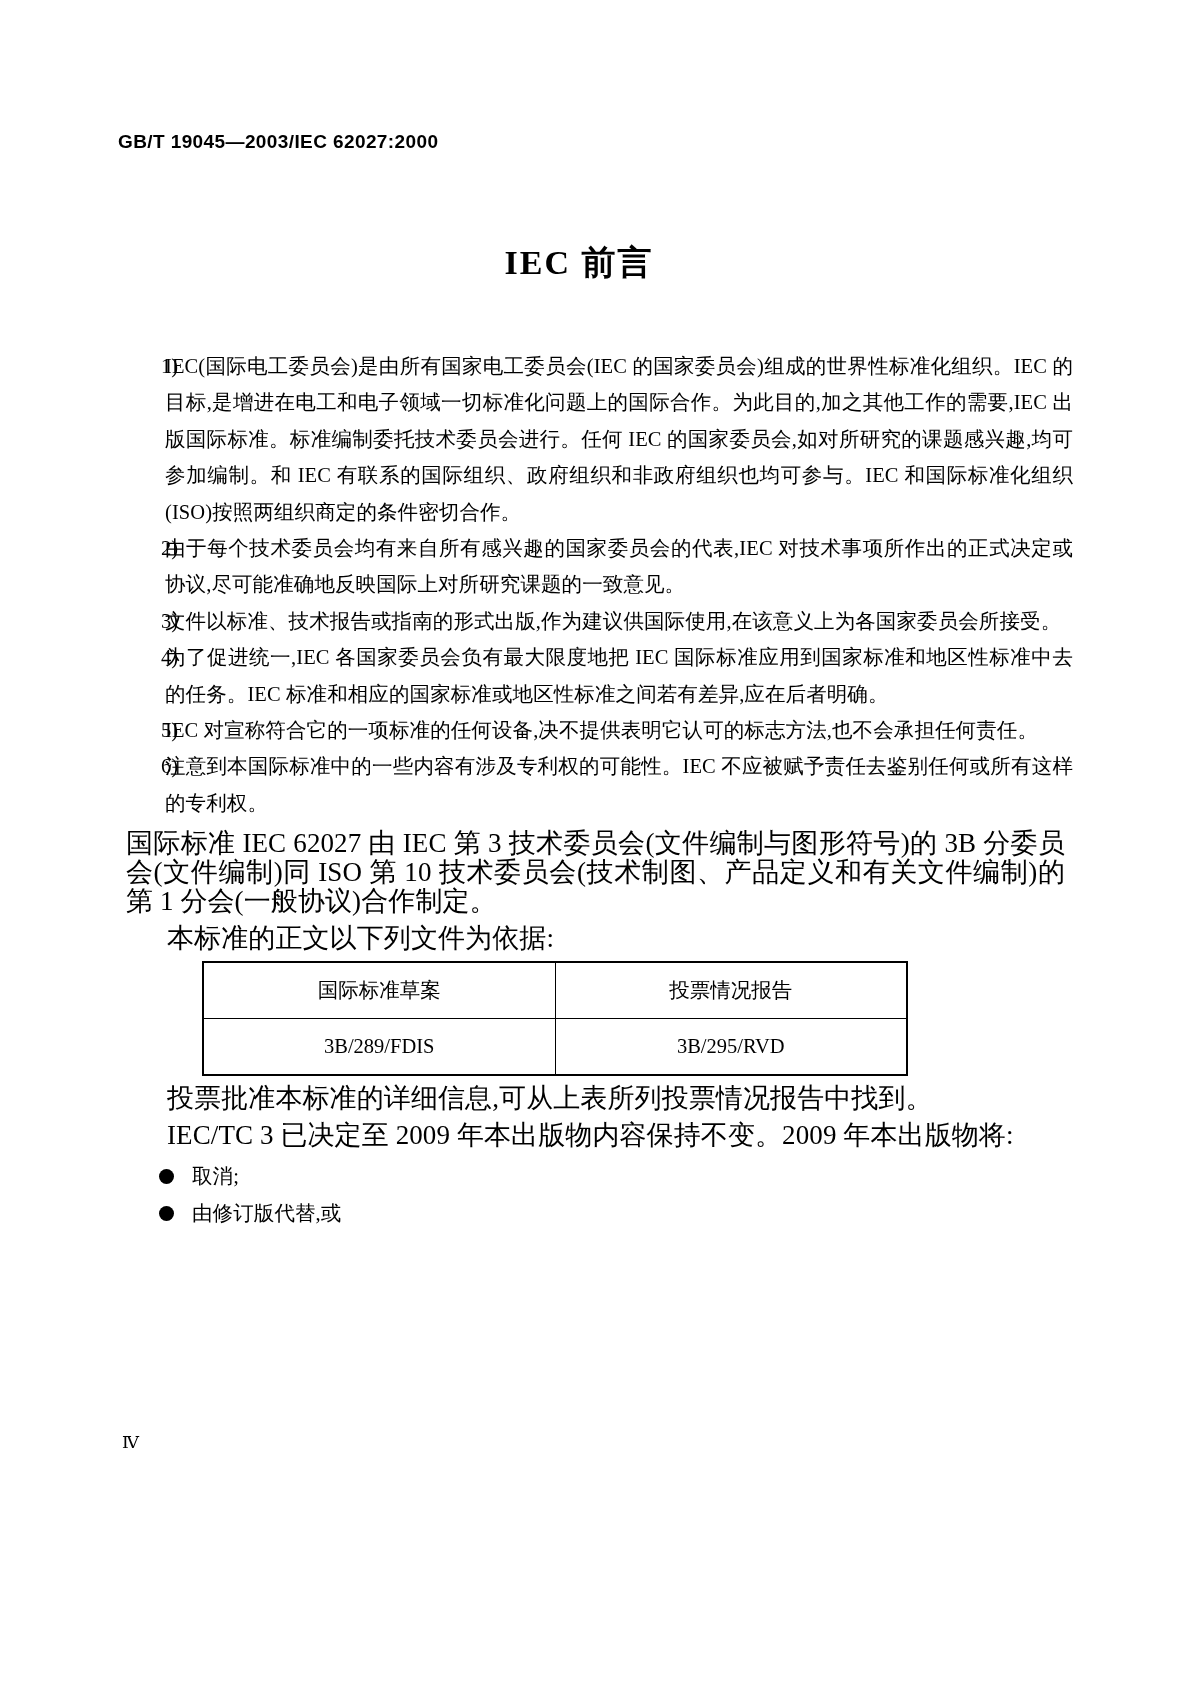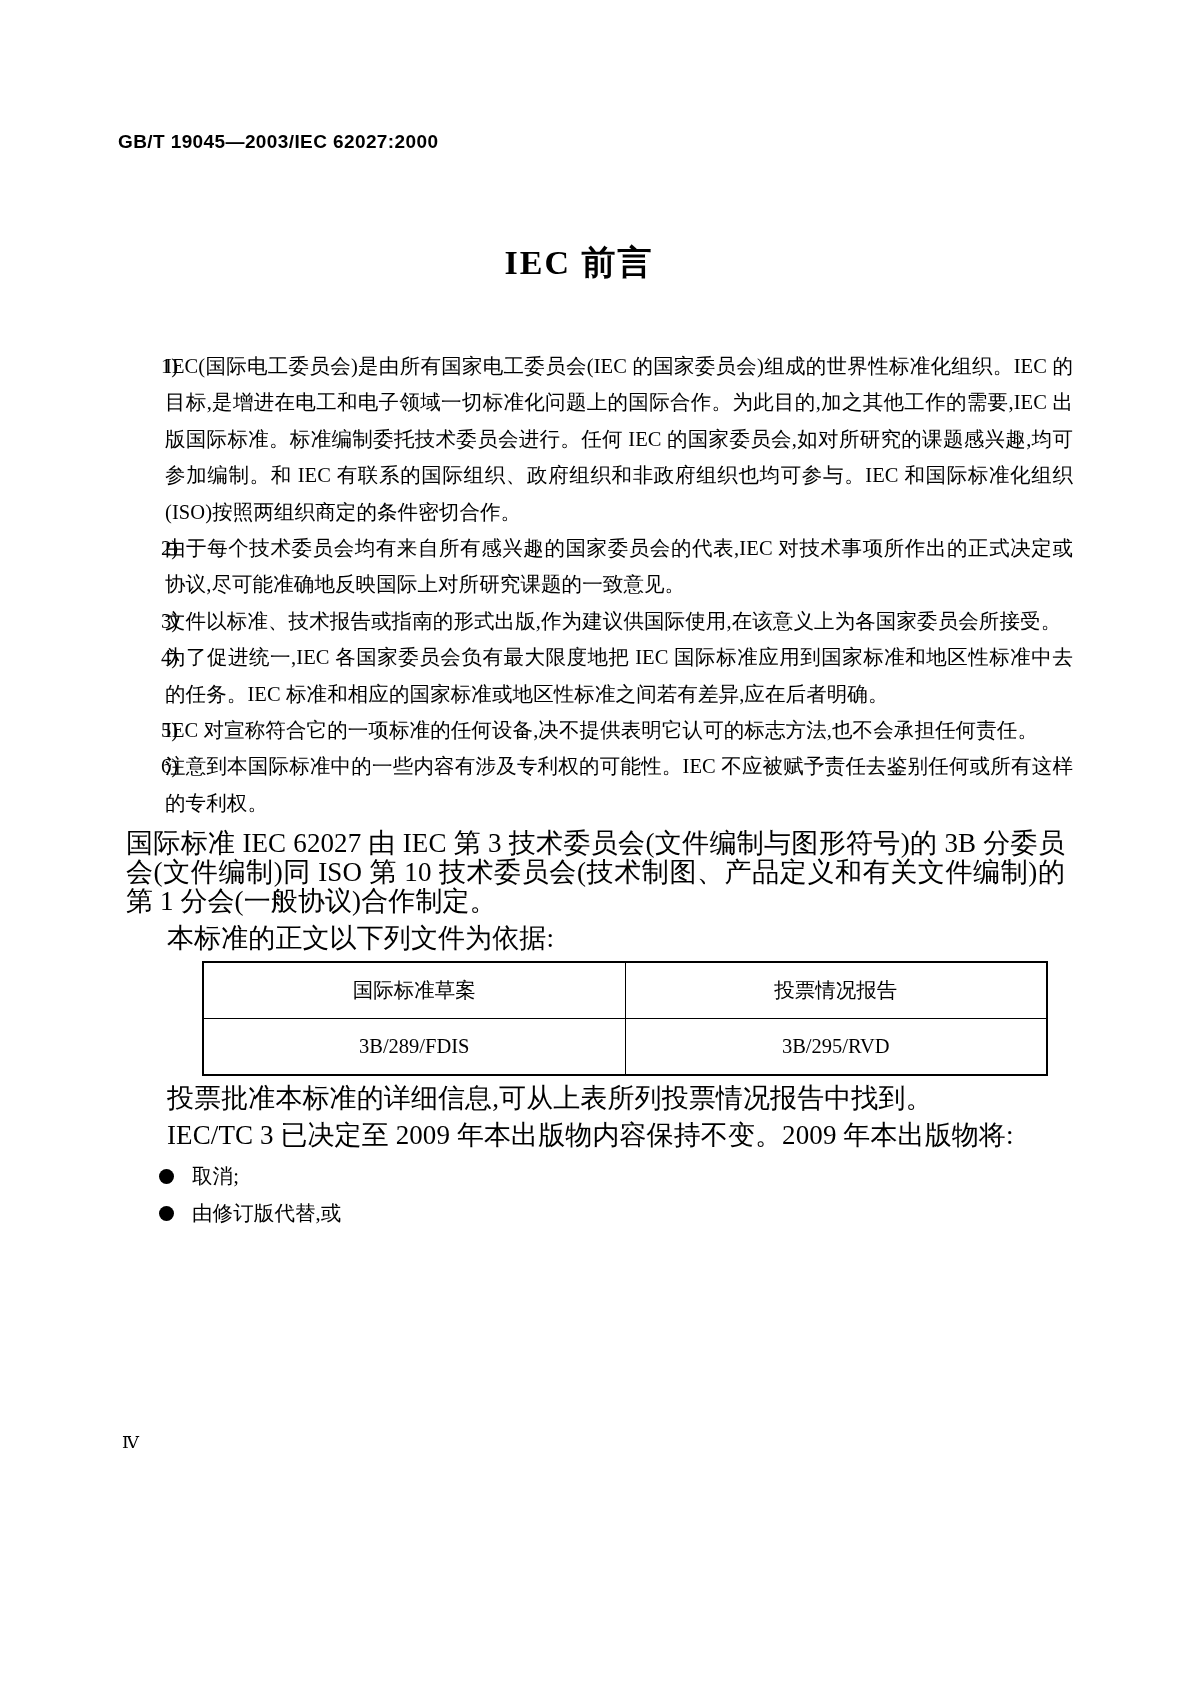--- a/index.html
+++ b/index.html
@@ -89,21 +89,21 @@
   p.body-para.no-indent {
     text-indent: 0;
   }
   
   .vote-table-wrap {
     margin: 6px 0 4px 0;
     padding-left: 84px;
   }
   table.vote-table {
     border-collapse: collapse;
-    width: 846px;
+    width: 706px;
     border: 2.5px solid #000;
   }
   table.vote-table td {
     border: 1px solid #000;
     text-align: center;
     font-size: 20.5px;
     padding: 9px 0 10px 0;
     line-height: 30px;
   }
   table.vote-table tr.head-row td {

